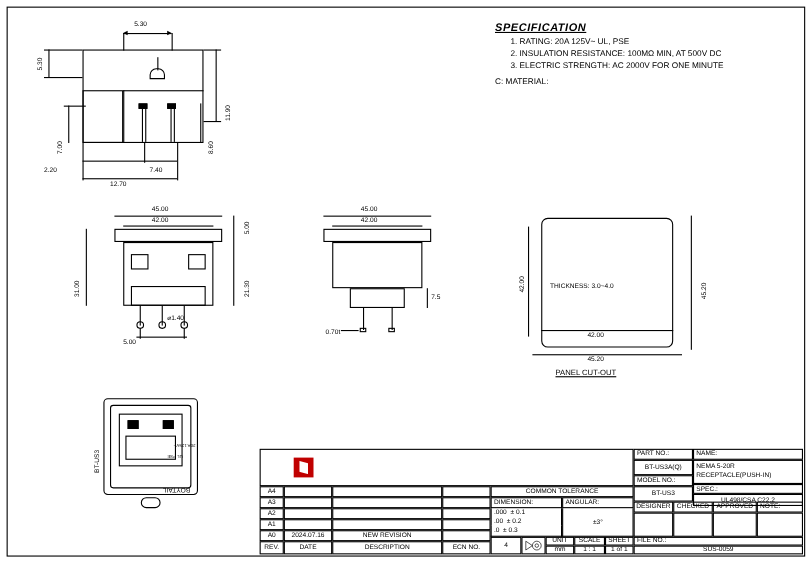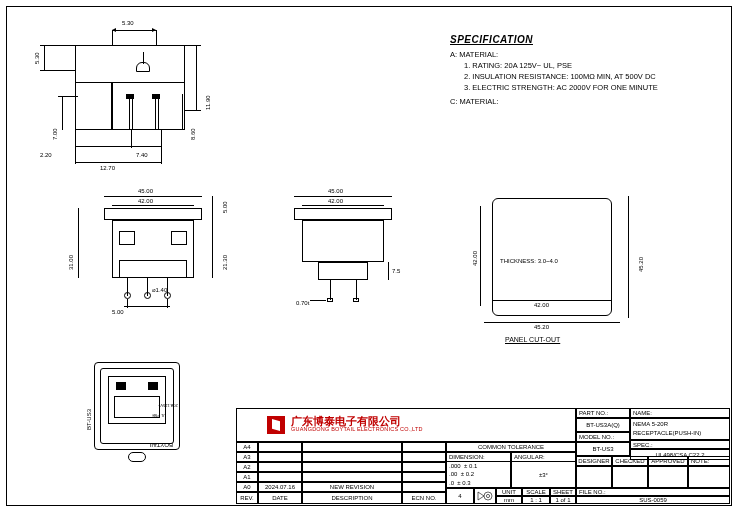--- a/index.html
+++ b/index.html
@@ -8,21 +8,21 @@
   .frame{position:absolute;left:6px;top:6px;width:724px;height:498px;border:1px solid #000;}
   .ln{position:absolute;background:#000;}
   .hl{height:1px;}
   .vl{width:1px;}
   .box{position:absolute;border:1px solid #000;box-sizing:border-box;}
   .txt{position:absolute;font-size:6px;line-height:7px;white-space:nowrap;}
   .txt7{position:absolute;font-size:7px;line-height:8px;white-space:nowrap;}
   .rot90{transform:rotate(-90deg);transform-origin:0 0;}
   .rot180{transform:rotate(180deg);}
   
-  #spec{position:absolute;left:450px;top:34px;width:275px;}
+  #spec{position:absolute;left:450px;top:20px;width:275px;}
   #spec .title{font-style:italic;font-weight:bold;font-size:10px;text-decoration:underline;letter-spacing:.5px;}
   #spec .lvl1{font-size:7.5px;margin-top:5px;}
   #spec .lvl2{font-size:7.5px;margin-left:14px;margin-top:2px;}
   
   #titleblock{position:absolute;left:236px;top:408px;width:494px;height:96px;}
   #titleblock .cell{position:absolute;box-sizing:border-box;border:1px solid #000;font-size:6px;line-height:8px;padding:1px 2px;overflow:hidden;}
   .cc{display:flex;align-items:center;justify-content:center;text-align:center;}
   .cl{display:flex;align-items:center;}
   .company{font-size:11px;font-weight:bold;color:#c00000;}
   .companyen{font-size:5.5px;color:#c00000;letter-spacing:.2px;}
@@ -33,21 +33,20 @@
   .arrowr{border-left:4px solid #000;}
 </style>
 </head>
 <body>
 
 <div id="sheet">
   <div class="frame"></div>
 
   <div id="spec">
     <div class="title">SPECIFICATION</div>
-    <div class="lvl1">A: MATERIAL:</div>
     <div class="lvl2">1. RATING:  20A 125V~ UL, PSE</div>
     <div class="lvl2">2. INSULATION RESISTANCE:  100MΩ MIN, AT 500V DC</div>
     <div class="lvl2">3. ELECTRIC STRENGTH:  AC 2000V FOR ONE MINUTE</div>
     <div class="lvl1">C: MATERIAL:</div>
   </div>
 
   <div>
 
     <div class="box" style="left:75px;top:45px;width:110px;height:85px;"></div>
 
@@ -233,24 +232,20 @@
     </div>
     <div class="cell cc" style="left:260px;top:80px;width:26px;height:8px;">UNIT</div>
     <div class="cell cc" style="left:260px;top:88px;width:26px;height:8px;">mm</div>
     <div class="cell cc" style="left:286px;top:80px;width:28px;height:8px;">SCALE</div>
     <div class="cell cc" style="left:286px;top:88px;width:28px;height:8px;">1 : 1</div>
     <div class="cell cc" style="left:314px;top:80px;width:26px;height:8px;">SHEET</div>
     <div class="cell cc" style="left:314px;top:88px;width:26px;height:8px;">1 of 1</div>
 
     <div class="cell" style="left:0px;top:0px;width:340px;height:34px;display:flex;align-items:center;gap:6px;padding-left:30px;">
       <div class="logo"></div>
-      <div>
-        <div class="company">广东博泰电子有限公司</div>
-        <div class="companyen">GUANGDONG BOYTAIL ELECTRONICS CO.,LTD</div>
-      </div>
     </div>
 
     <div class="cell cl" style="left:340px;top:0px;width:54px;height:10px;">PART NO.:</div>
     <div class="cell cc" style="left:340px;top:10px;width:54px;height:14px;">BT-US3A(Q)</div>
     <div class="cell cl" style="left:340px;top:24px;width:54px;height:10px;">MODEL NO.:</div>
     <div class="cell cc" style="left:340px;top:34px;width:54px;height:14px;">BT-US3</div>
 
     <div class="cell cl" style="left:394px;top:0px;width:100px;height:10px;">NAME:</div>
     <div class="cell" style="left:394px;top:10px;width:100px;height:22px;white-space:pre-line;line-height:9px;">NEMA 5-20R
 RECEPTACLE(PUSH-IN)</div>

